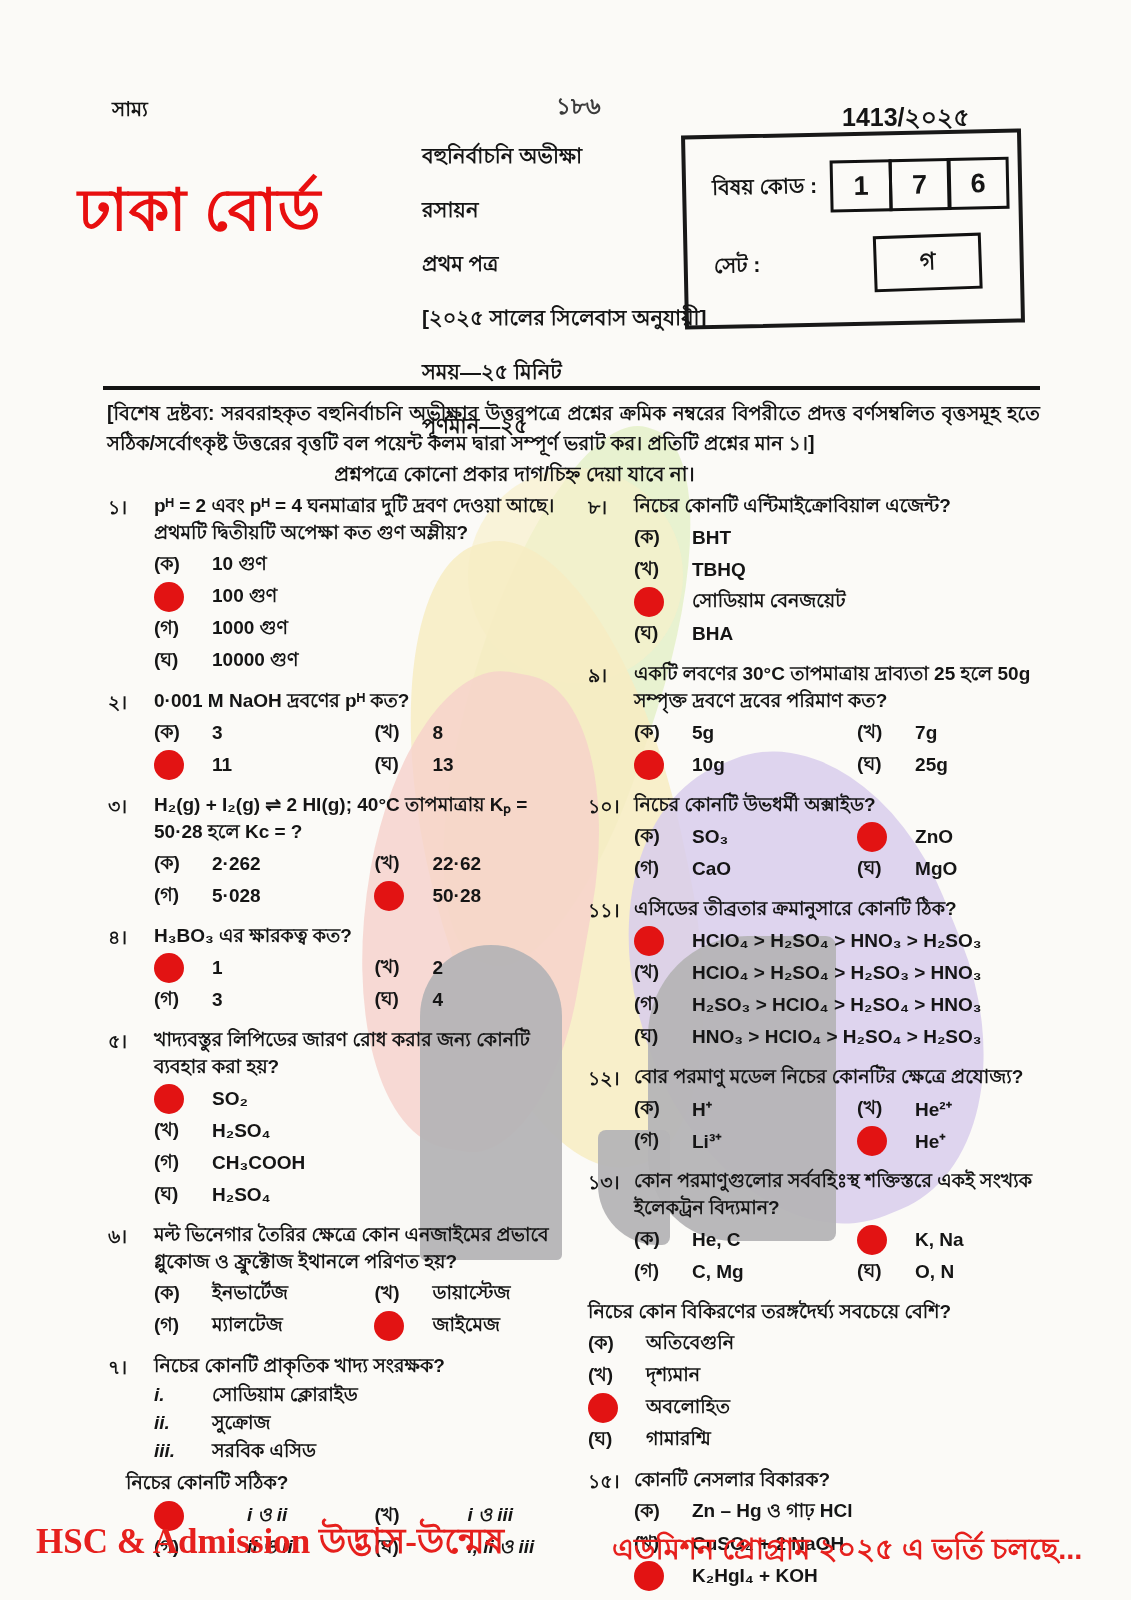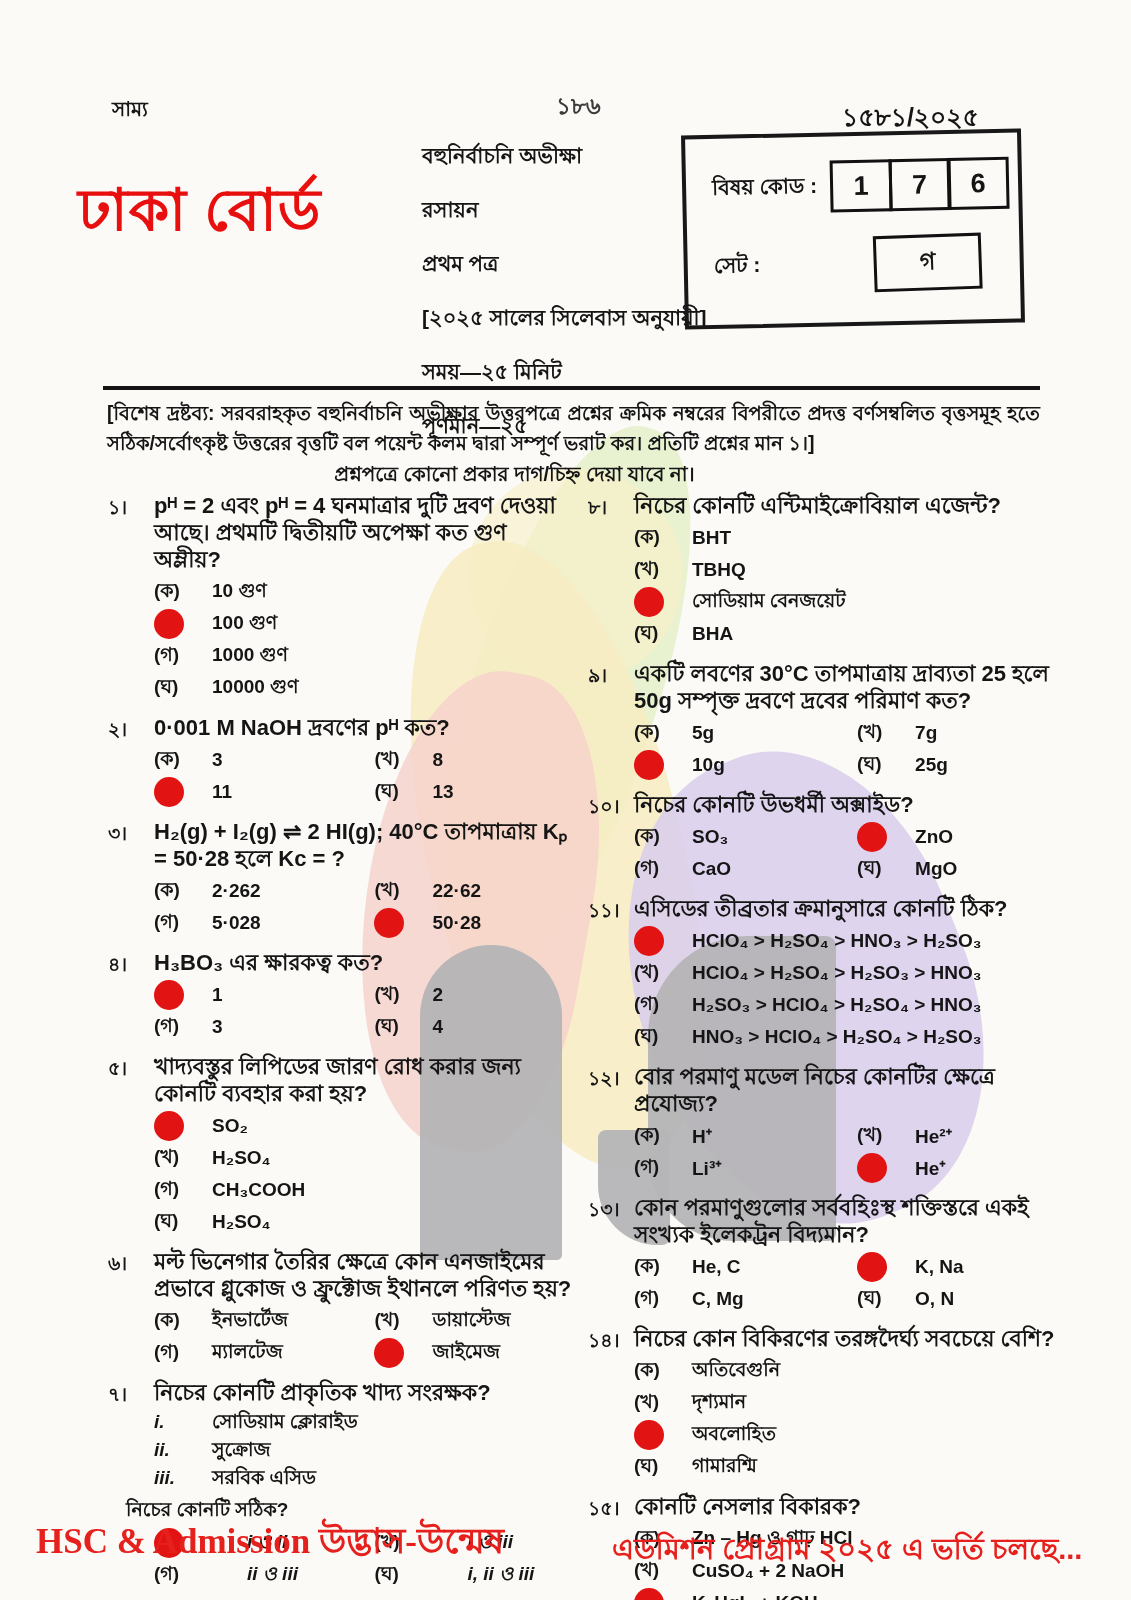--- a/index.html
+++ b/index.html
@@ -36,21 +36,21 @@
   .set-cell{width:102px;height:50px;border:3.5px solid #111;display:flex;align-items:center;justify-content:center;font-size:24px;font-weight:bold;margin-left:42px;transform:rotate(-.8deg);}
   
   .notice-rule{left:103px;top:386px;width:937px;height:4px;background:#141414;}
   .notice-text{left:107px;top:398px;width:933px;font-size:19.5px;font-weight:bold;line-height:1.55;text-align:justify;}
   .no-marks{left:0;top:459px;width:1029px;text-align:center;font-size:20px;font-weight:bold;}
   
   .columns{left:108px;top:492px;width:955px;display:grid;grid-template-columns:470px 475px;column-gap:10px;align-items:start;}
   .question{display:flex;margin-bottom:10px;}
   .q-num{flex:0 0 46px;font-size:19px;font-weight:bold;padding-top:1px;}
   .q-body{flex:1;}
-  .q-text{font-size:22px;font-weight:bold;line-height:27px;}
+  .q-text{font-size:19px;font-weight:bold;line-height:27px;}
   .q-items{margin-top:2px;}
   .roman-row{display:flex;font-size:19px;font-weight:bold;line-height:28px;}
   .roman-num{flex:0 0 58px;font-style:italic;}
   .q-subtext{font-size:19px;font-weight:bold;line-height:28px;margin-left:-28px;margin-top:4px;}
   .q-options{margin-top:3px;}
   .q-options.grid{display:grid;grid-template-columns:52% 48%;}
   .option{display:flex;align-items:center;min-height:29px;font-size:19px;font-weight:bold;}
   .opt-label{flex:0 0 50px;}
   .opt-text{padding-left:8px;white-space:nowrap;}
   .q-options.italic .opt-text{font-style:italic;margin-left:35px;}
@@ -77,21 +77,21 @@
 
 <div class="abs z1 header-center">
   <div class="hc-line">বহুনির্বাচনি অভীক্ষা</div>
   <div class="hc-line">রসায়ন</div>
   <div class="hc-line">প্রথম পত্র</div>
   <div class="hc-line">[২০২৫ সালের সিলেবাস অনুযায়ী]</div>
   <div class="hc-line">সময়—২৫ মিনিট</div>
   <div class="hc-line">পূর্ণমান—২৫</div>
 </div>
 
-<div class="abs z1 serial">১৫৮১/২০২৫</div>
+<div class="abs z1 serial">1413/২০২৫</div>
 
 <div class="abs z1 code-box">
   <div class="code-row">
     <span class="code-label">বিষয় কোড :</span>
     <span class="digit-strip">
       <span class="digit-cell">1</span>
       <span class="digit-cell">7</span>
       <span class="digit-cell">6</span>
     </span>
   </div>
@@ -442,21 +442,20 @@
               <span class="opt-text">C, Mg</span>
             </div>
             <div class="option">
               <span class="opt-label">(ঘ)</span>
               <span class="opt-text">O, N</span>
             </div>
           </div>
     </div>
   </div>
       <div class="question">
-    <span class="q-num">১৪।</span>
     <div class="q-body">
       <div class="q-text">নিচের কোন বিকিরণের তরঙ্গদৈর্ঘ্য সবচেয়ে বেশি?</div>
 
       <div class="q-options list">
             <div class="option">
               <span class="opt-label">(ক)</span>
               <span class="opt-text">অতিবেগুনি</span>
             </div>
             <div class="option">
               <span class="opt-label">(খ)</span>

